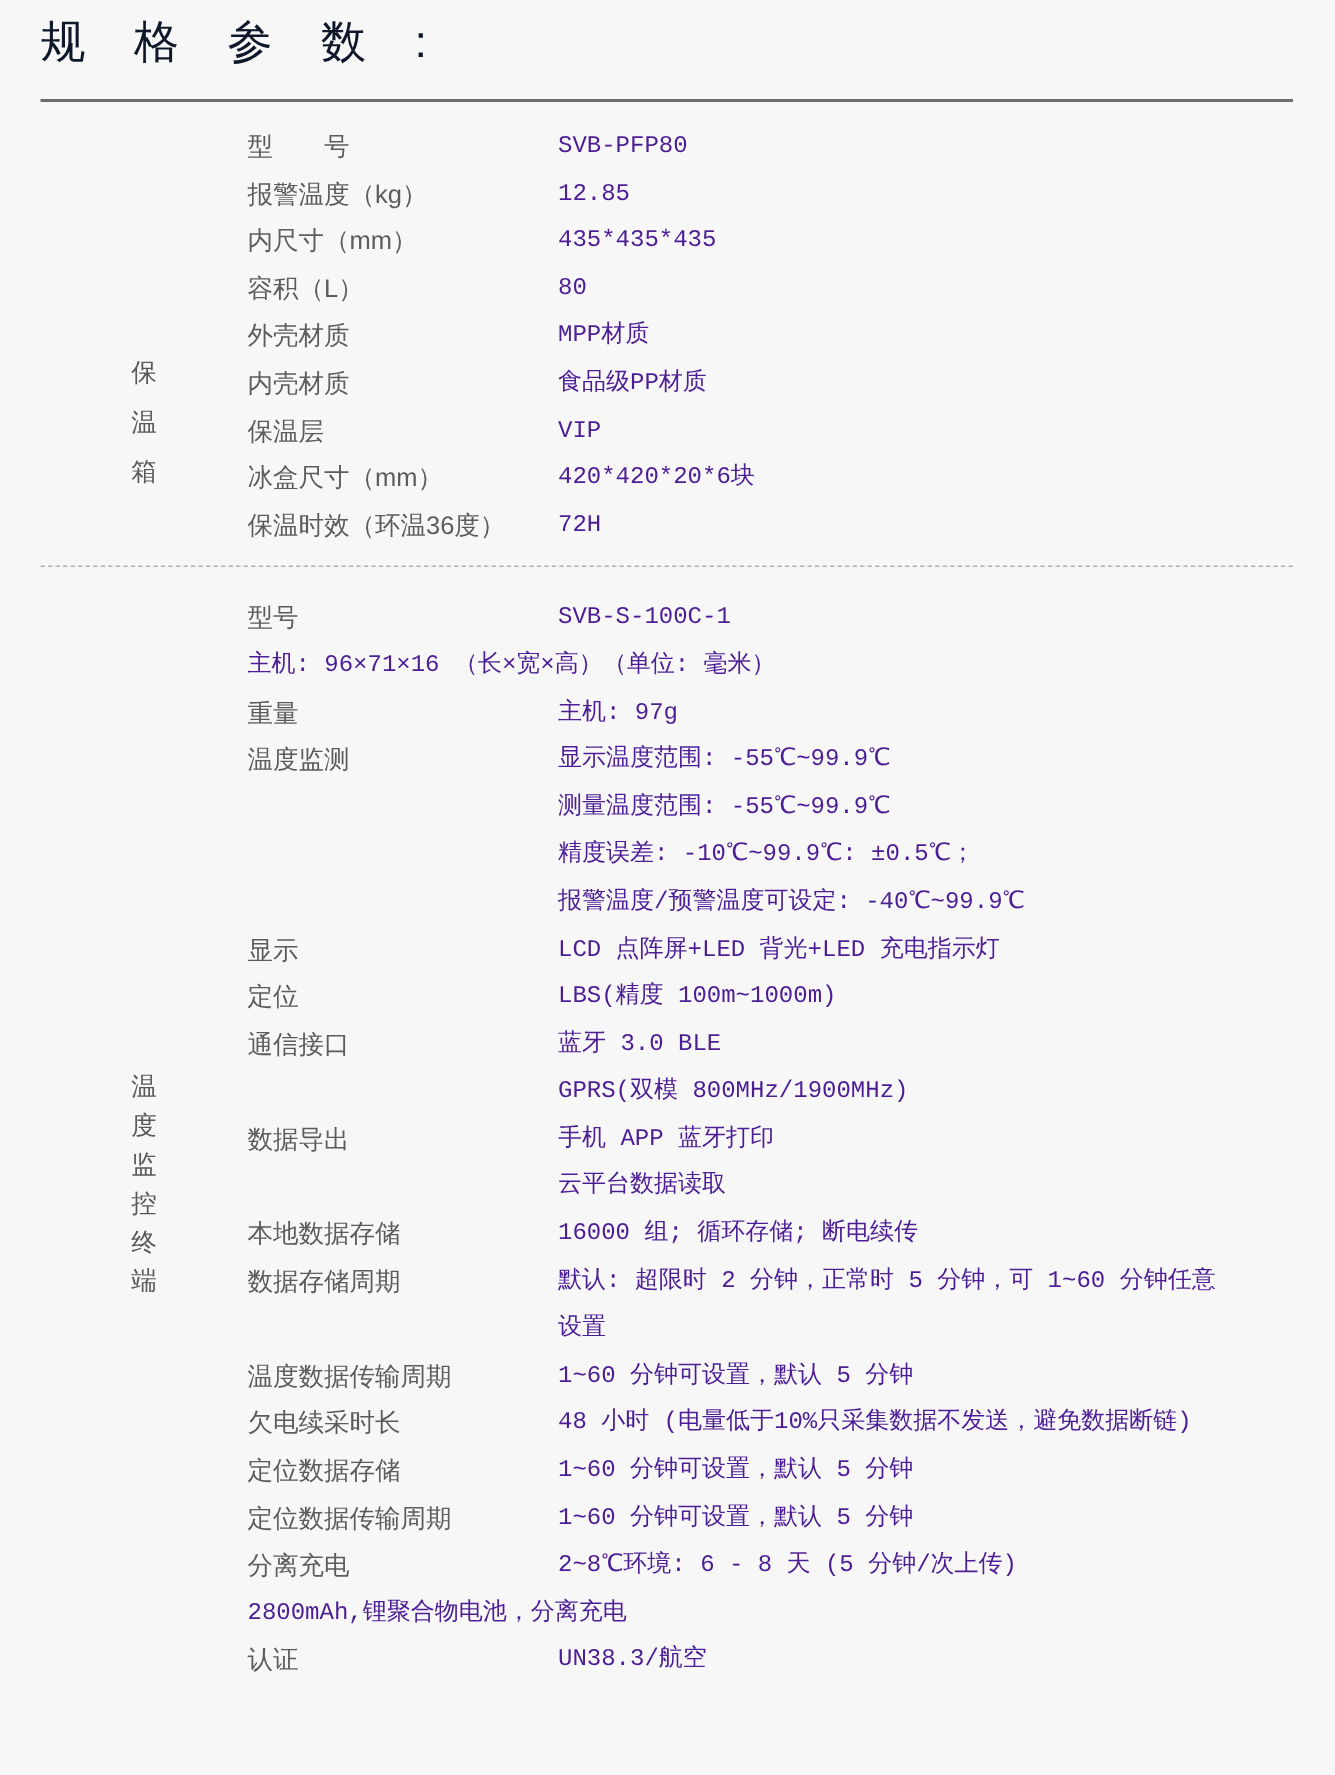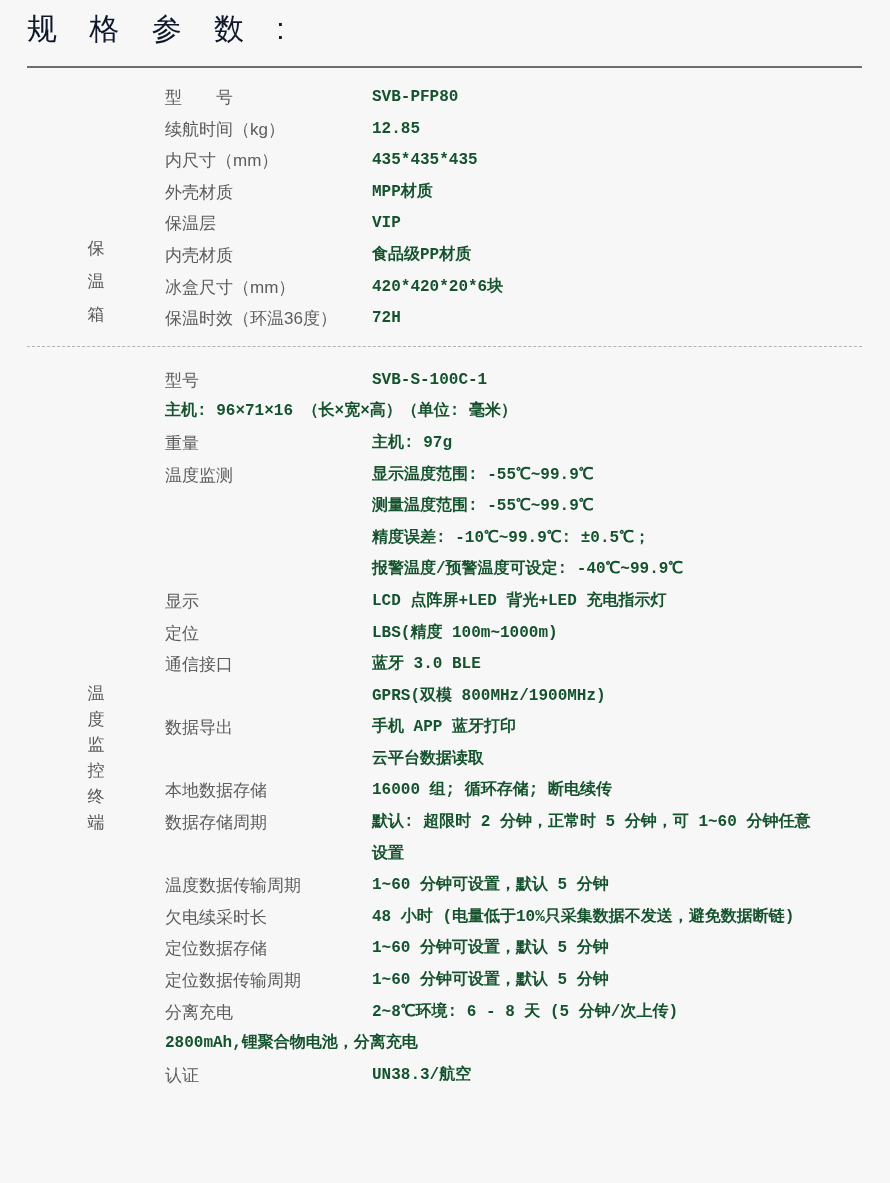--- a/index.html
+++ b/index.html
@@ -60,23 +60,22 @@
     flex: none;
     width: 207px;
     font-size: 17px;
     line-height: 31.6px;
     color: #5c5c5c;
     white-space: nowrap;
   }
   .row .value {
     flex: 1;
     min-width: 0;
-    color: #14532d;
+    color: #4c1d95;
     font-family: "Liberation Mono", "DejaVu Sans Mono", monospace;
-    font-weight: bold;
   }
   .row .value .vline {
     font-size: 16px;
     line-height: 31.6px;
     white-space: nowrap;
   }
 </style>
 </head>
 <body>
 
@@ -91,47 +90,53 @@
           <div>箱</div>
         </div>
         <div class="rows">
           <div class="row">
             <div class="label">型　　号</div>
             <div class="value">
               <div class="vline">SVB-PFP80</div>
             </div>
           </div>
           <div class="row">
-            <div class="label">续航时间（kg）</div>
+            <div class="label">报警温度（kg）</div>
             <div class="value">
               <div class="vline">12.85</div>
             </div>
           </div>
           <div class="row">
             <div class="label">内尺寸（mm）</div>
             <div class="value">
               <div class="vline">435*435*435</div>
             </div>
           </div>
           <div class="row">
+            <div class="label">容积（L）</div>
+            <div class="value">
+              <div class="vline">80</div>
+            </div>
+          </div>
+          <div class="row">
             <div class="label">外壳材质</div>
             <div class="value">
               <div class="vline">MPP材质</div>
             </div>
           </div>
           <div class="row">
+            <div class="label">内壳材质</div>
+            <div class="value">
+              <div class="vline">食品级PP材质</div>
+            </div>
+          </div>
+          <div class="row">
             <div class="label">保温层</div>
             <div class="value">
               <div class="vline">VIP</div>
-            </div>
-          </div>
-          <div class="row">
-            <div class="label">内壳材质</div>
-            <div class="value">
-              <div class="vline">食品级PP材质</div>
             </div>
           </div>
           <div class="row">
             <div class="label">冰盒尺寸（mm）</div>
             <div class="value">
               <div class="vline">420*420*20*6块</div>
             </div>
           </div>
           <div class="row">
             <div class="label">保温时效（环温36度）</div>

